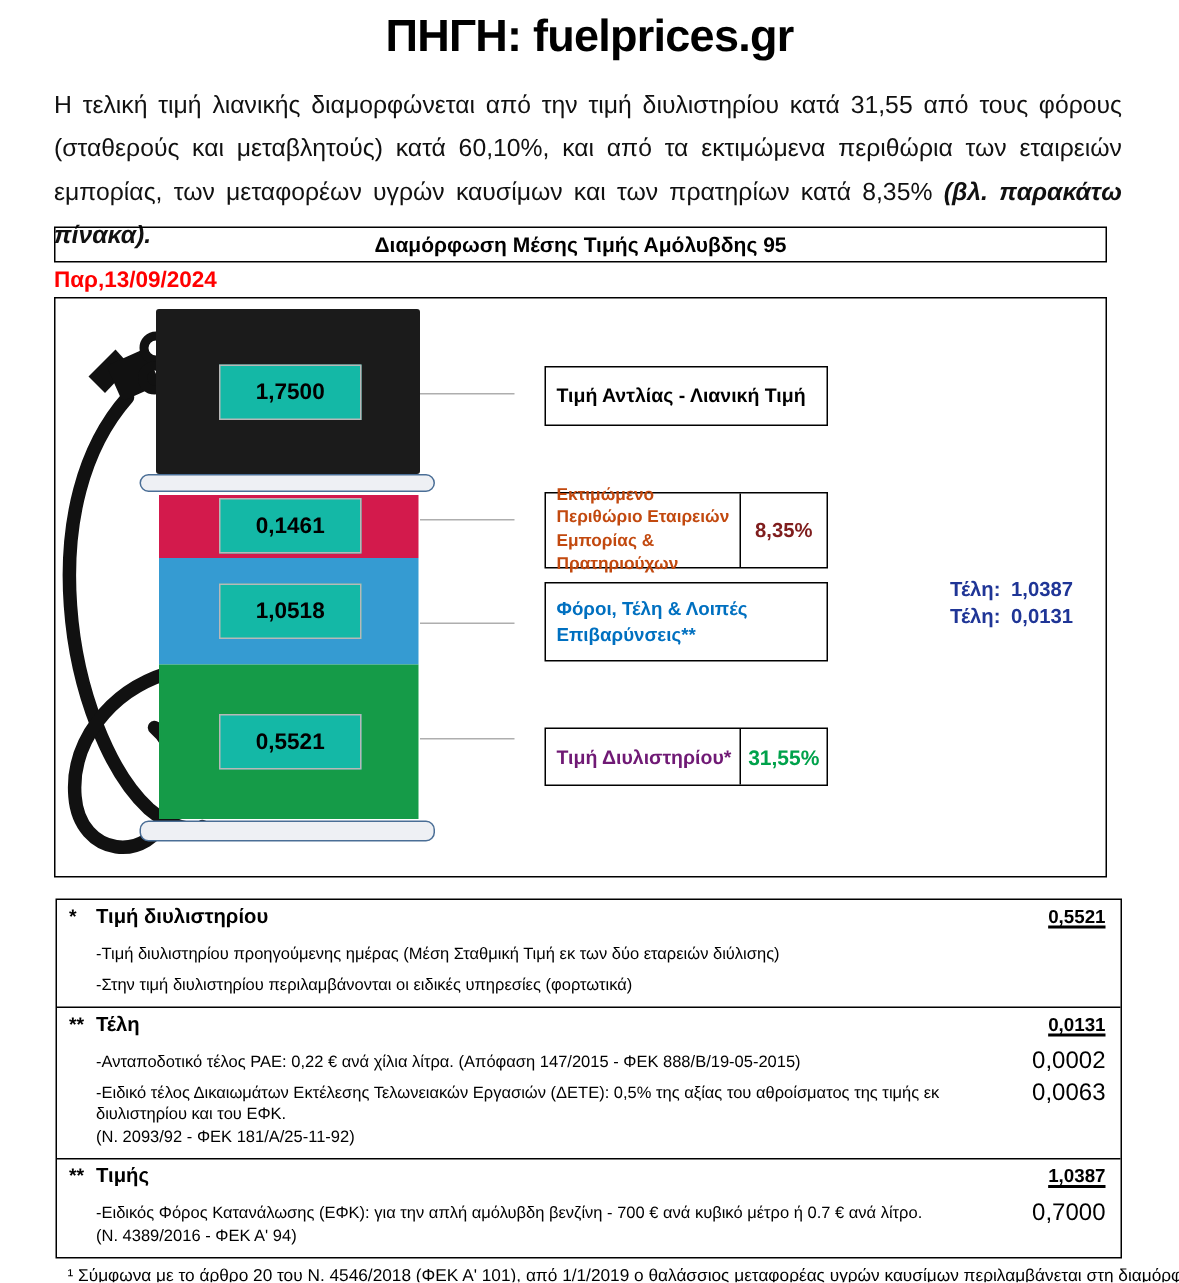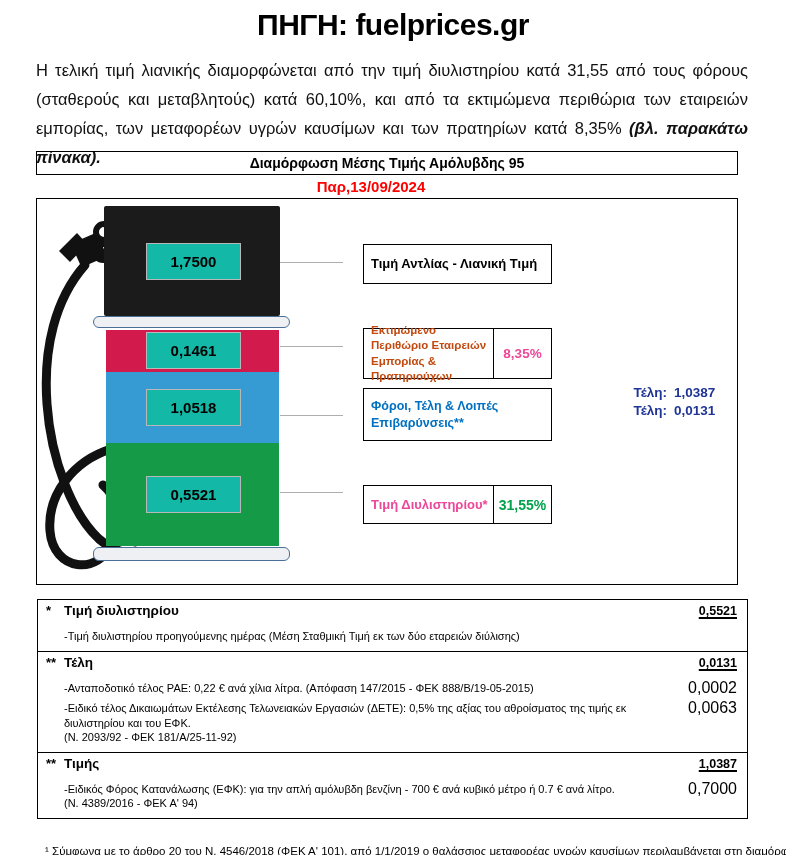--- a/index.html
+++ b/index.html
@@ -18,22 +18,22 @@
     font-size:16.5px; line-height:29px; text-align:justify; color:#111;
   }
   .intro .tail { font-style:italic; font-weight:700; }
 
   .hdr-box {
     position:absolute; top:151px; left:36px; width:702px; height:24px;
     border:1.6px solid #000; display:flex; align-items:center; justify-content:center;
     font-size:14px; font-weight:700; color:#000;
   }
   .fig-date {
-    position:absolute; top:178px; left:20px; width:702px;
-    text-align:center; font-size:15px; font-weight:600; color:#ff0000;
+    position:absolute; top:178px; left:36px; width:702px;
+    font-size:15px; font-weight:600; color:#ff0000;
   }
 
   .figure-box {
     position:absolute; top:198px; left:36px; width:702px; height:387px;
     border:1.4px solid #000; background:#fff;
   }
   .hose-svg { position:absolute; left:0; top:0; }
 
   .seg { position:absolute; left:69px; width:173px; }
   .seg.black  { left:67px; top:7px;   width:176px; height:110px; background:#1b1b1b; border-radius:2px; }
@@ -154,29 +154,29 @@
     <div class="connector c2"></div>
     <div class="connector c3"></div>
     <div class="connector c4"></div>
 
     <div class="label-box b1">
       <div class="txt" style="color: rgb(0, 0, 0);">Τιμή Αντλίας - Λιανική Τιμή</div>
     </div>
 
     <div class="label-box b2">
       <div class="txt" style="color: rgb(194, 73, 15);">Εκτιμώμενο Περιθώριο Εταιρειών Εμπορίας &amp; Πρατηριούχων</div>
-      <div class="pct" style="color: #ec4899;">8,35%</div>
+      <div class="pct" style="color: #7f1d1d;">8,35%</div>
     </div>
 
     <div class="label-box b3">
       <div class="txt" style="color: rgb(0, 112, 192);">Φόροι, Τέλη &amp; Λοιπές Επιβαρύνσεις**</div>
     </div>
 
     <div class="label-box b4">
-      <div class="txt" style="color: #ec4899;">Τιμή Διυλιστηρίου*</div>
+      <div class="txt" style="color: #701a75;">Τιμή Διυλιστηρίου*</div>
       <div class="pct" style="color: rgb(0, 162, 75);">31,55%</div>
     </div>
 
     <div class="side-values">
       <span class="lbl">Τέλη:</span>
       <span class="val">1,0387</span>
       <span class="lbl">Τέλη:</span>
       <span class="val">0,0131</span>
     </div>
   </div>
@@ -186,20 +186,24 @@
     <div class="group">
       <div class="group-head">
         <span class="marker">*</span>
         <span class="g-title">Τιμή διυλιστηρίου</span>
         <span class="g-total">0,5521</span>
       </div>
       <div class="item">
         <div class="item-text">-Τιμή διυλιστηρίου προηγούμενης ημέρας (Μέση Σταθμική Τιμή εκ των δύο εταρειών διύλισης)</div>
         <div class="item-value"></div>
       </div>
+      <div class="item">
+        <div class="item-text">-Στην τιμή διυλιστηρίου περιλαμβάνονται οι ειδικές υπηρεσίες (φορτωτικά)</div>
+        <div class="item-value"></div>
+      </div>
     </div>
 
     <div class="group">
       <div class="group-head">
         <span class="marker">**</span>
         <span class="g-title">Τέλη</span>
         <span class="g-total">0,0131</span>
       </div>
       <div class="item">
         <div class="item-text">-Ανταποδοτικό τέλος ΡΑΕ: 0,22 € ανά χίλια λίτρα. (Απόφαση 147/2015 - ΦΕΚ 888/Β/19-05-2015)</div>

